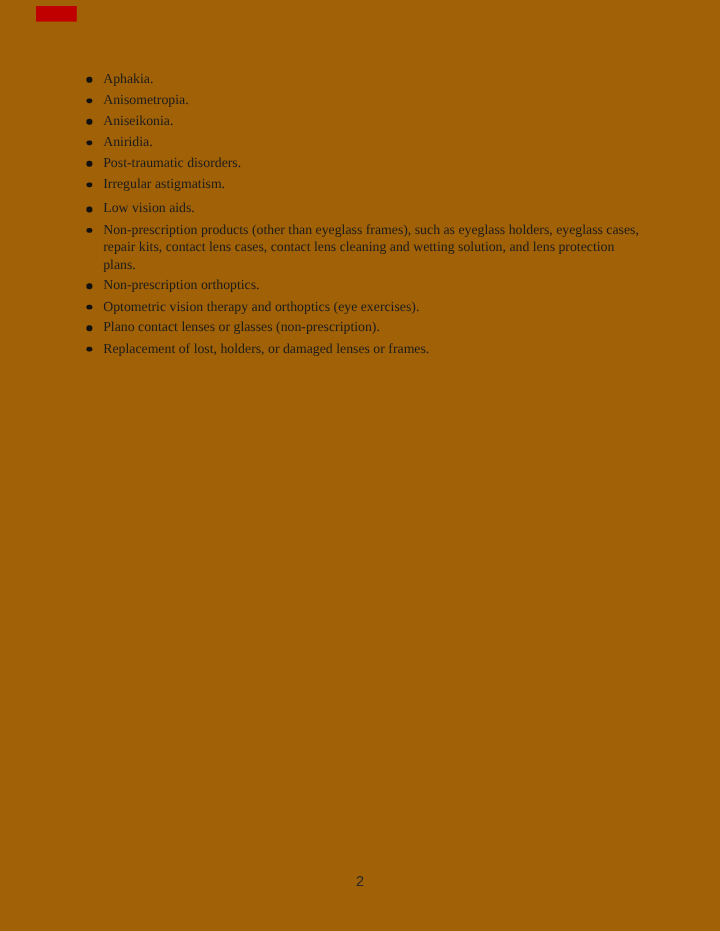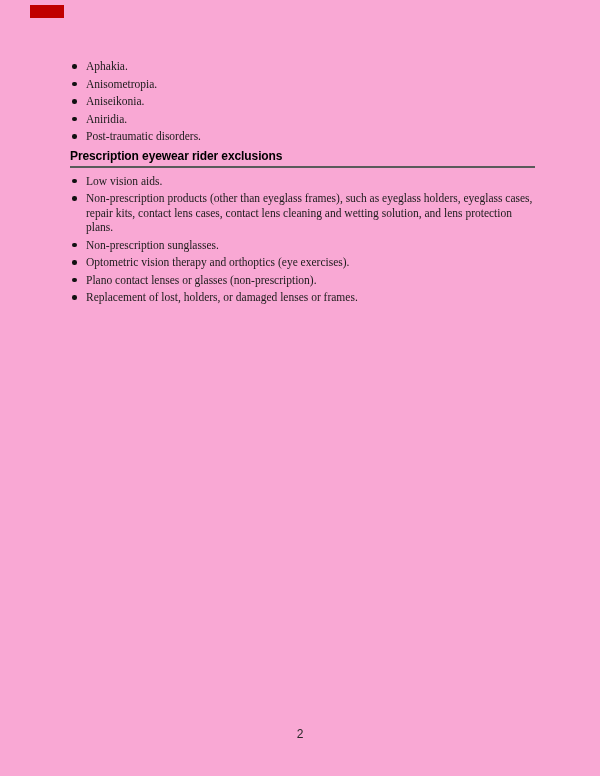--- a/index.html
+++ b/index.html
@@ -4,21 +4,21 @@
 <style>
   html, body {
     margin: 0;
     padding: 0;
     background: #ffffff;
   }
   .page {
     position: relative;
     width: 600px;
     height: 776px;
-    background: #f9a8d4;
+    background: #a16207;
     font-family: "Liberation Serif", serif;
     color: #1b1b1b;
     overflow: hidden;
   }
   .red-bar {
     position: absolute;
     left: 30px;
     top: 5px;
     width: 34px;
     height: 13px;
@@ -115,36 +115,39 @@
         <span class="li-text">Aniseikonia.</span>
       </li>
       <li class="li">
         <span class="dot"></span>
         <span class="li-text">Aniridia.</span>
       </li>
       <li class="li">
         <span class="dot"></span>
         <span class="li-text">Post-traumatic disorders.</span>
       </li>
+      <li class="li">
+        <span class="dot"></span>
+        <span class="li-text">Irregular astigmatism.</span>
+      </li>
     </ul>
 
-    <h2 class="section-heading">Prescription eyewear rider exclusions</h2>
 
     <ul class="bullet-list list2">
       <li class="li">
         <span class="dot"></span>
         <span class="li-text">Low vision aids.</span>
       </li>
       <li class="li">
         <span class="dot"></span>
         <span class="li-text">Non-prescription products (other than eyeglass frames), such as eyeglass holders, eyeglass cases, repair kits, contact lens cases, contact lens cleaning and wetting solution, and lens protection plans.</span>
       </li>
       <li class="li">
         <span class="dot"></span>
-        <span class="li-text">Non-prescription sunglasses.</span>
+        <span class="li-text">Non-prescription orthoptics.</span>
       </li>
       <li class="li">
         <span class="dot"></span>
         <span class="li-text">Optometric vision therapy and orthoptics (eye exercises).</span>
       </li>
       <li class="li">
         <span class="dot"></span>
         <span class="li-text">Plano contact lenses or glasses (non-prescription).</span>
       </li>
       <li class="li">

